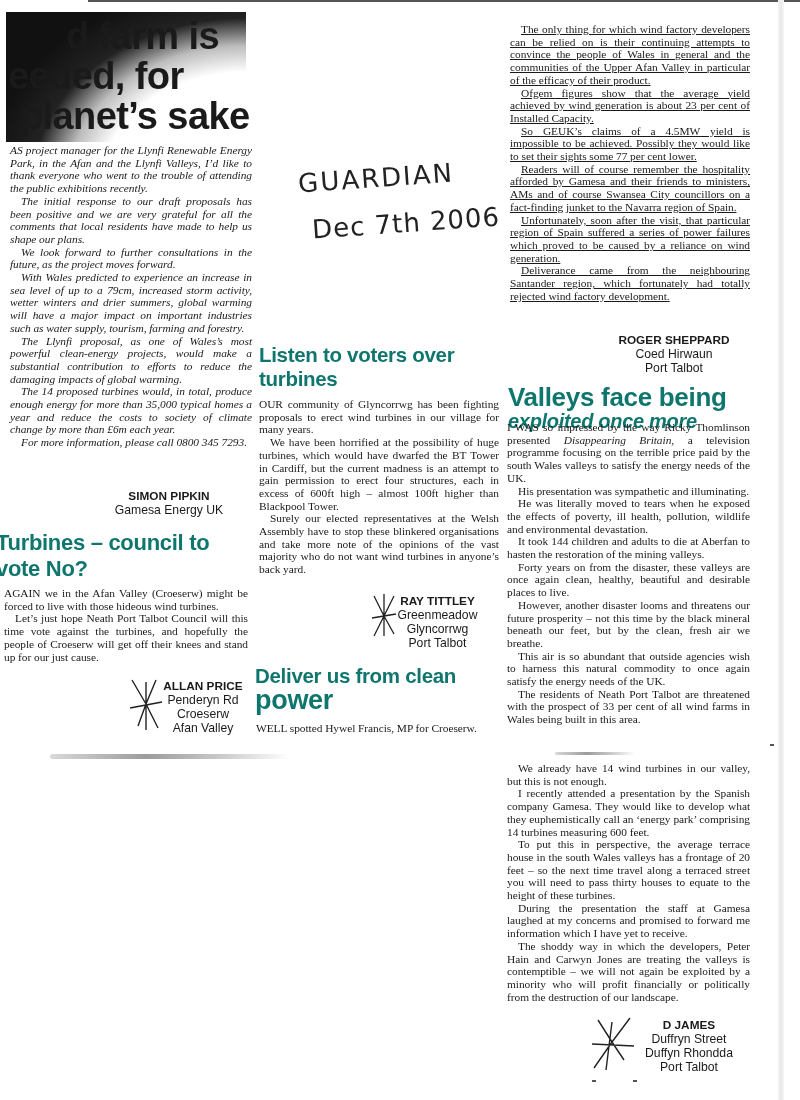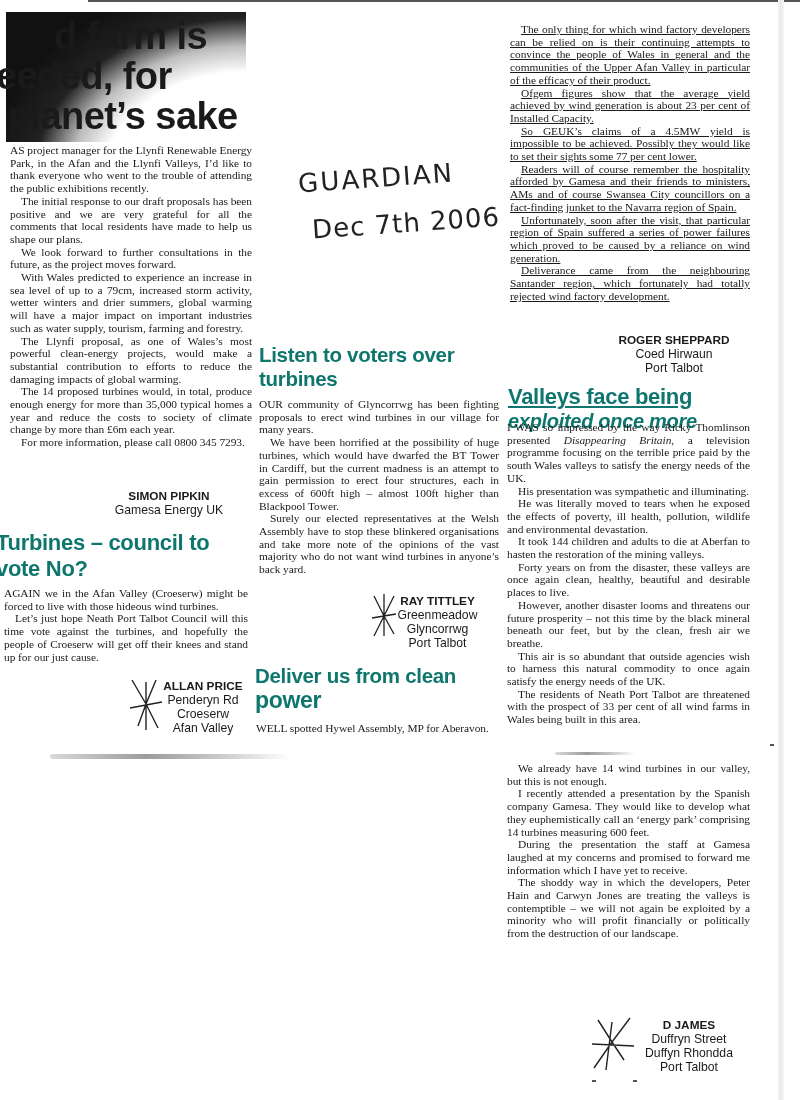--- a/index.html
+++ b/index.html
@@ -31,21 +31,21 @@
   .banner {
     position: absolute; left: 0; top: 8px; width: 250px; height: 134px; overflow: hidden;
   }
   .banner .swoosh {
     position: absolute; left: 6px; top: 4px; width: 240px; height: 130px;
     background: radial-gradient(ellipse 260px 200px at 240px 170px, #ffffff 55%, #bdbdbd 68%, #222 82%, #111 100%);
   }
   .banner .lines {
     position: absolute; left: 6px; top: 8px;
     font-family: "Liberation Sans", sans-serif; font-weight: bold;
-    font-size: 38px; line-height: 40px; color: #1a1a1a; letter-spacing: -0.6px;
+    font-size: 38px; line-height: 40px; color: #1a1a1a; letter-spacing: -0.6px; padding-left: 12px;
   }
   .handwriting {
     position: absolute; font-family: "DejaVu Sans", sans-serif; color: #222;
     font-weight: normal; letter-spacing: 2px;
   }
   .signature-mark { position: absolute; }
   .smear {
     position: absolute; height: 5px;
     background: linear-gradient(to right, #d9d9d9, #9c9c9c 40%, #c8c8c8 70%, rgba(255,255,255,0));
     border-radius: 3px;
@@ -61,21 +61,21 @@
 
 <div class="banner">
   <div class="swoosh"></div>
   <div class="lines">
     <div style="padding-left:48px">d farm is</div>
     <div style="margin-left:-10px">eeded, for</div>
     <div style="margin-left:2px">planet’s sake</div>
   </div>
 </div>
 
-<div class="col body-text" style="left:10px; top:144px; width:242px;">
+<div class="col body-text" style="left:10px; top:144px; width:242px;font-style:italic;">
   <p class="first">AS project manager for the Llynfi Renewable Energy Park, in the Afan and the Llynfi Valleys, I’d like to thank everyone who went to the trouble of attending the public exhibitions recently.</p>
   <p>The initial response to our draft proposals has been positive and we are very grateful for all the comments that local residents have made to help us shape our plans.</p>
   <p>We look forward to further consultations in the future, as the project moves forward.</p>
   <p>With Wales predicted to experience an increase in sea level of up to a 79cm, increased storm activity, wetter winters and drier summers, global warming will have a major impact on important industries such as water supply, tourism, farming and forestry.</p>
   <p>The Llynfi proposal, as one of Wales’s most powerful clean-energy projects, would make a substantial contribution to efforts to reduce the damaging impacts of global warming.</p>
   <p>The 14 proposed turbines would, in total, produce enough energy for more than 35,000 typical homes a year and reduce the costs to society of climate change by more than £6m each year.</p>
   <p>For more information, please call 0800 345 7293.</p>
 </div>
 
 <div class="col sig" style="left:90px; top:489px; width:158px;">
@@ -123,63 +123,64 @@
 </svg>
 <div class="col sig" style="left:380px; top:594px; width:115px;">
   <div class="name">RAY TITTLEY</div>
   <div>Greenmeadow</div>
   <div>Glyncorrwg</div>
   <div>Port Talbot</div>
 </div>
 
 <div class="col" style="left:255px; top:664px; width:245px;">
   <div class="headline" style="font-size:20.5px; line-height:24px;">Deliver us from clean</div>
-  <div class="headline" style="font-size:23px; line-height:24px;">power</div>
+  <div class="headline" style="font-size:27px; line-height:24px;">power</div>
 </div>
 <div class="col body-text" style="left:256px; top:722px; width:245px;">
-  <p class="first">WELL spotted Hywel Assembly, MP for Aberavon.</p>
+  <p class="first">WELL spotted Hywel Francis, MP for Croeserw.</p>
 </div>
 
 <div class="col body-text" style="left:510px; top:23px; width:240px;text-decoration:underline;">
   <p>The only thing for which wind factory developers can be relied on is their continuing attempts to convince the people of Wales in general and the communities of the Upper Afan Valley in particular of the efficacy of their product.</p>
   <p>Ofgem figures show that the average yield achieved by wind generation is about 23 per cent of Installed Capacity.</p>
   <p>So GEUK’s claims of a 4.5MW yield is impossible to be achieved. Possibly they would like to set their sights some 77 per cent lower.</p>
   <p>Readers will of course remember the hospitality afforded by Gamesa and their friends to ministers, AMs and of course Swansea City councillors on a fact-finding junket to the Navarra region of Spain.</p>
   <p>Unfortunately, soon after the visit, that particular region of Spain suffered a series of power failures which proved to be caused by a reliance on wind generation.</p>
   <p>Deliverance came from the neighbouring Santander region, which fortunately had totally rejected wind factory development.</p>
 </div>
 
 <div class="col sig" style="left:600px; top:333px; width:148px;">
   <div class="name">ROGER SHEPPARD</div>
   <div>Coed Hirwaun</div>
   <div>Port Talbot</div>
 </div>
 
 <div class="col" style="left:508px; top:385px; width:250px;">
-  <div class="headline" style="font-size:22px; line-height:24px;text-decoration:underline;">Valleys face being</div>
+  <div class="headline" style="font-size:26px; line-height:24px;">Valleys face being</div>
   <div class="headline" style="font-size:20px; line-height:24px;font-style:italic;">exploited once more</div>
 </div>
 
 <div class="col body-text" style="left:507px; top:421px; width:243px;">
   <p class="first"><span>I WAS so impressed by the way Ricky Thomlinson presented </span><em>Disappearing Britain</em><span>, a television programme focusing on the terrible price paid by the south Wales valleys to satisfy the energy needs of the UK.</span></p>
   <p>His presentation was sympathetic and illuminating.</p>
   <p>He was literally moved to tears when he exposed the effects of poverty, ill health, pollution, wildlife and environmental devastation.</p>
   <p>It took 144 children and adults to die at Aberfan to hasten the restoration of the mining valleys.</p>
   <p>Forty years on from the disaster, these valleys are once again clean, healthy, beautiful and desirable places to live.</p>
   <p>However, another disaster looms and threatens our future prosperity – not this time by the black mineral beneath our feet, but by the clean, fresh air we breathe.</p>
   <p>This air is so abundant that outside agencies wish to harness this natural commodity to once again satisfy the energy needs of the UK.</p>
   <p>The residents of Neath Port Talbot are threatened with the prospect of 33 per cent of all wind farms in Wales being built in this area.</p>
 </div>
 
 <div class="smear" style="left:555px; top:752px; width:80px; height:3px;"></div>
 <div class="dash" style="left:770px; top:744px;"></div>
 
 <div class="col body-text" style="left:507px; top:762px; width:243px;">
   <p>We already have 14 wind turbines in our valley, but this is not enough.</p>
   <p>I recently attended a presentation by the Spanish company Gamesa. They would like to develop what they euphemistically call an ‘energy park’ comprising 14 turbines measuring 600 feet.</p>
+  <p>To put this in perspective, the average terrace house in the south Wales valleys has a frontage of 20 feet – so the next time travel along a terraced street you will need to pass thirty houses to equate to the height of these turbines.</p>
   <p>During the presentation the staff at Gamesa laughed at my concerns and promised to forward me information which I have yet to receive.</p>
   <p>The shoddy way in which the developers, Peter Hain and Carwyn Jones are treating the valleys is contemptible – we will not again be exploited by a minority who will profit financially or politically from the destruction of our landscape.</p>
 </div>
 
 <svg class="signature-mark" style="left:590px; top:1016px;" width="46" height="56" viewBox="0 0 46 56">
   <path d="M8 4 L22 26 L34 44 M40 2 L22 26 L4 52 M2 28 L44 30 M22 6 L16 54" stroke="#222" stroke-width="1.4" fill="none"></path>
 </svg>
 <div class="col sig" style="left:630px; top:1018px; width:118px;">
   <div class="name">D JAMES</div>
   <div>Duffryn Street</div>

